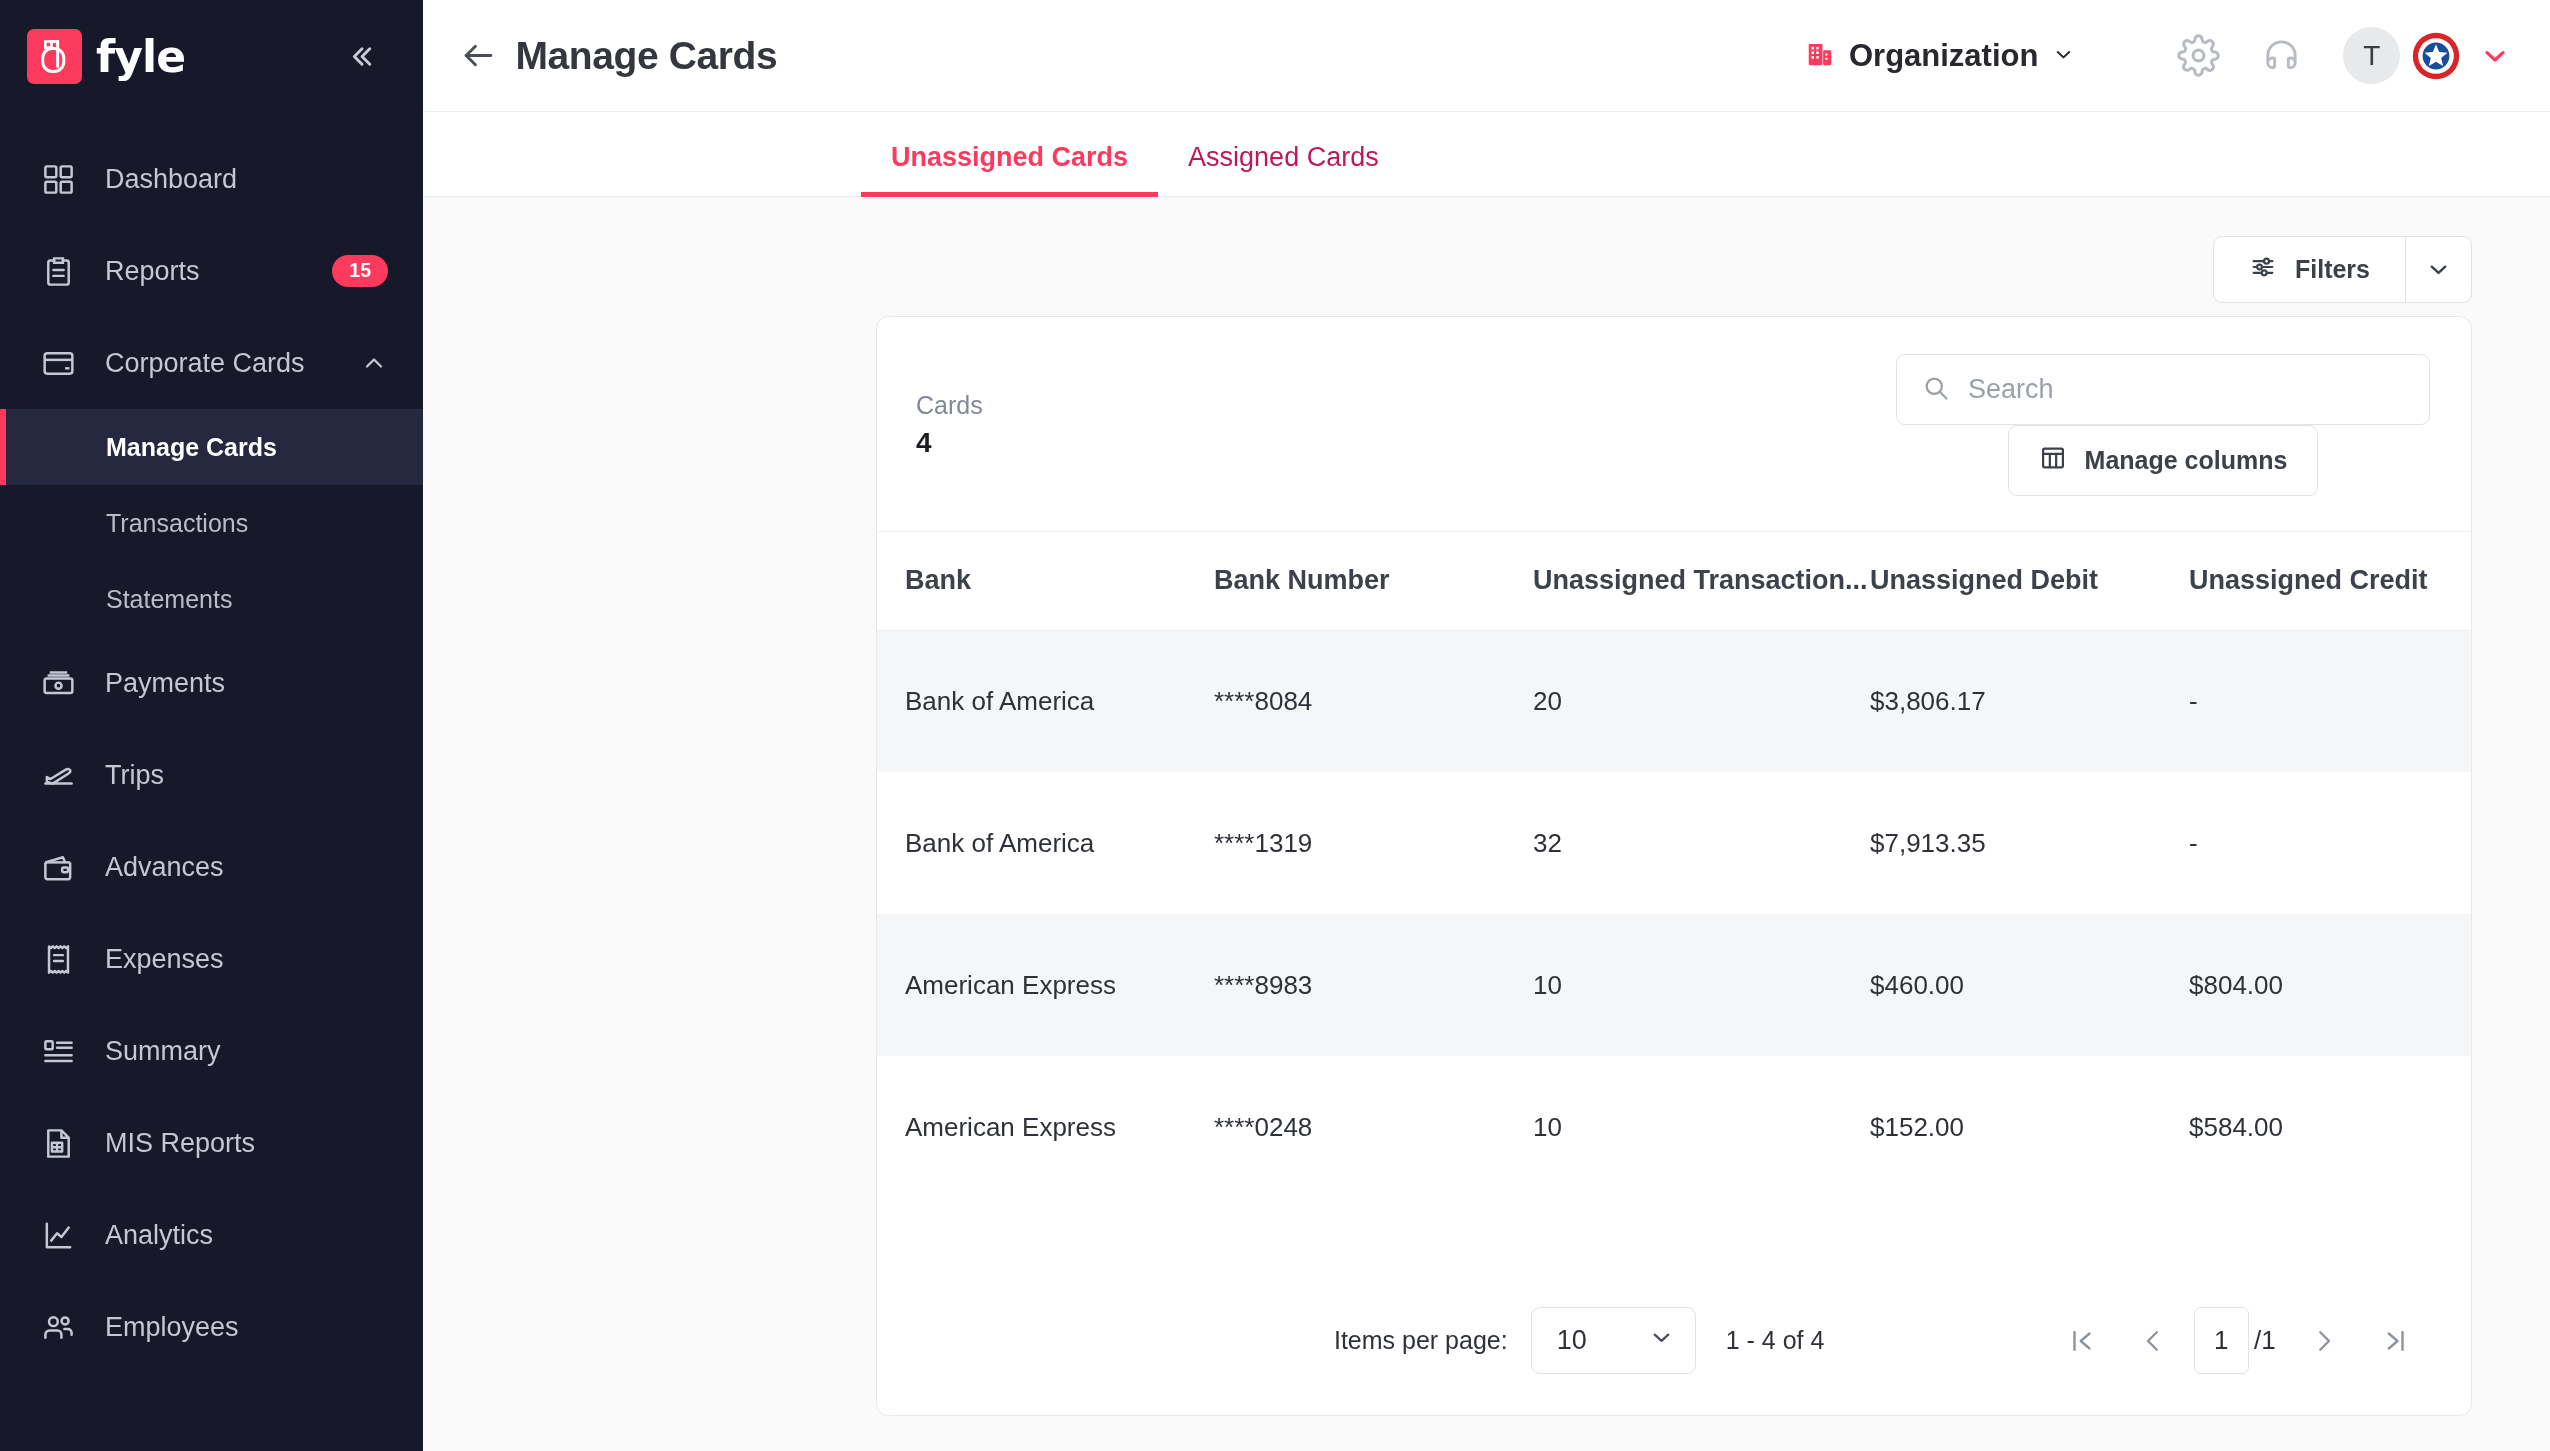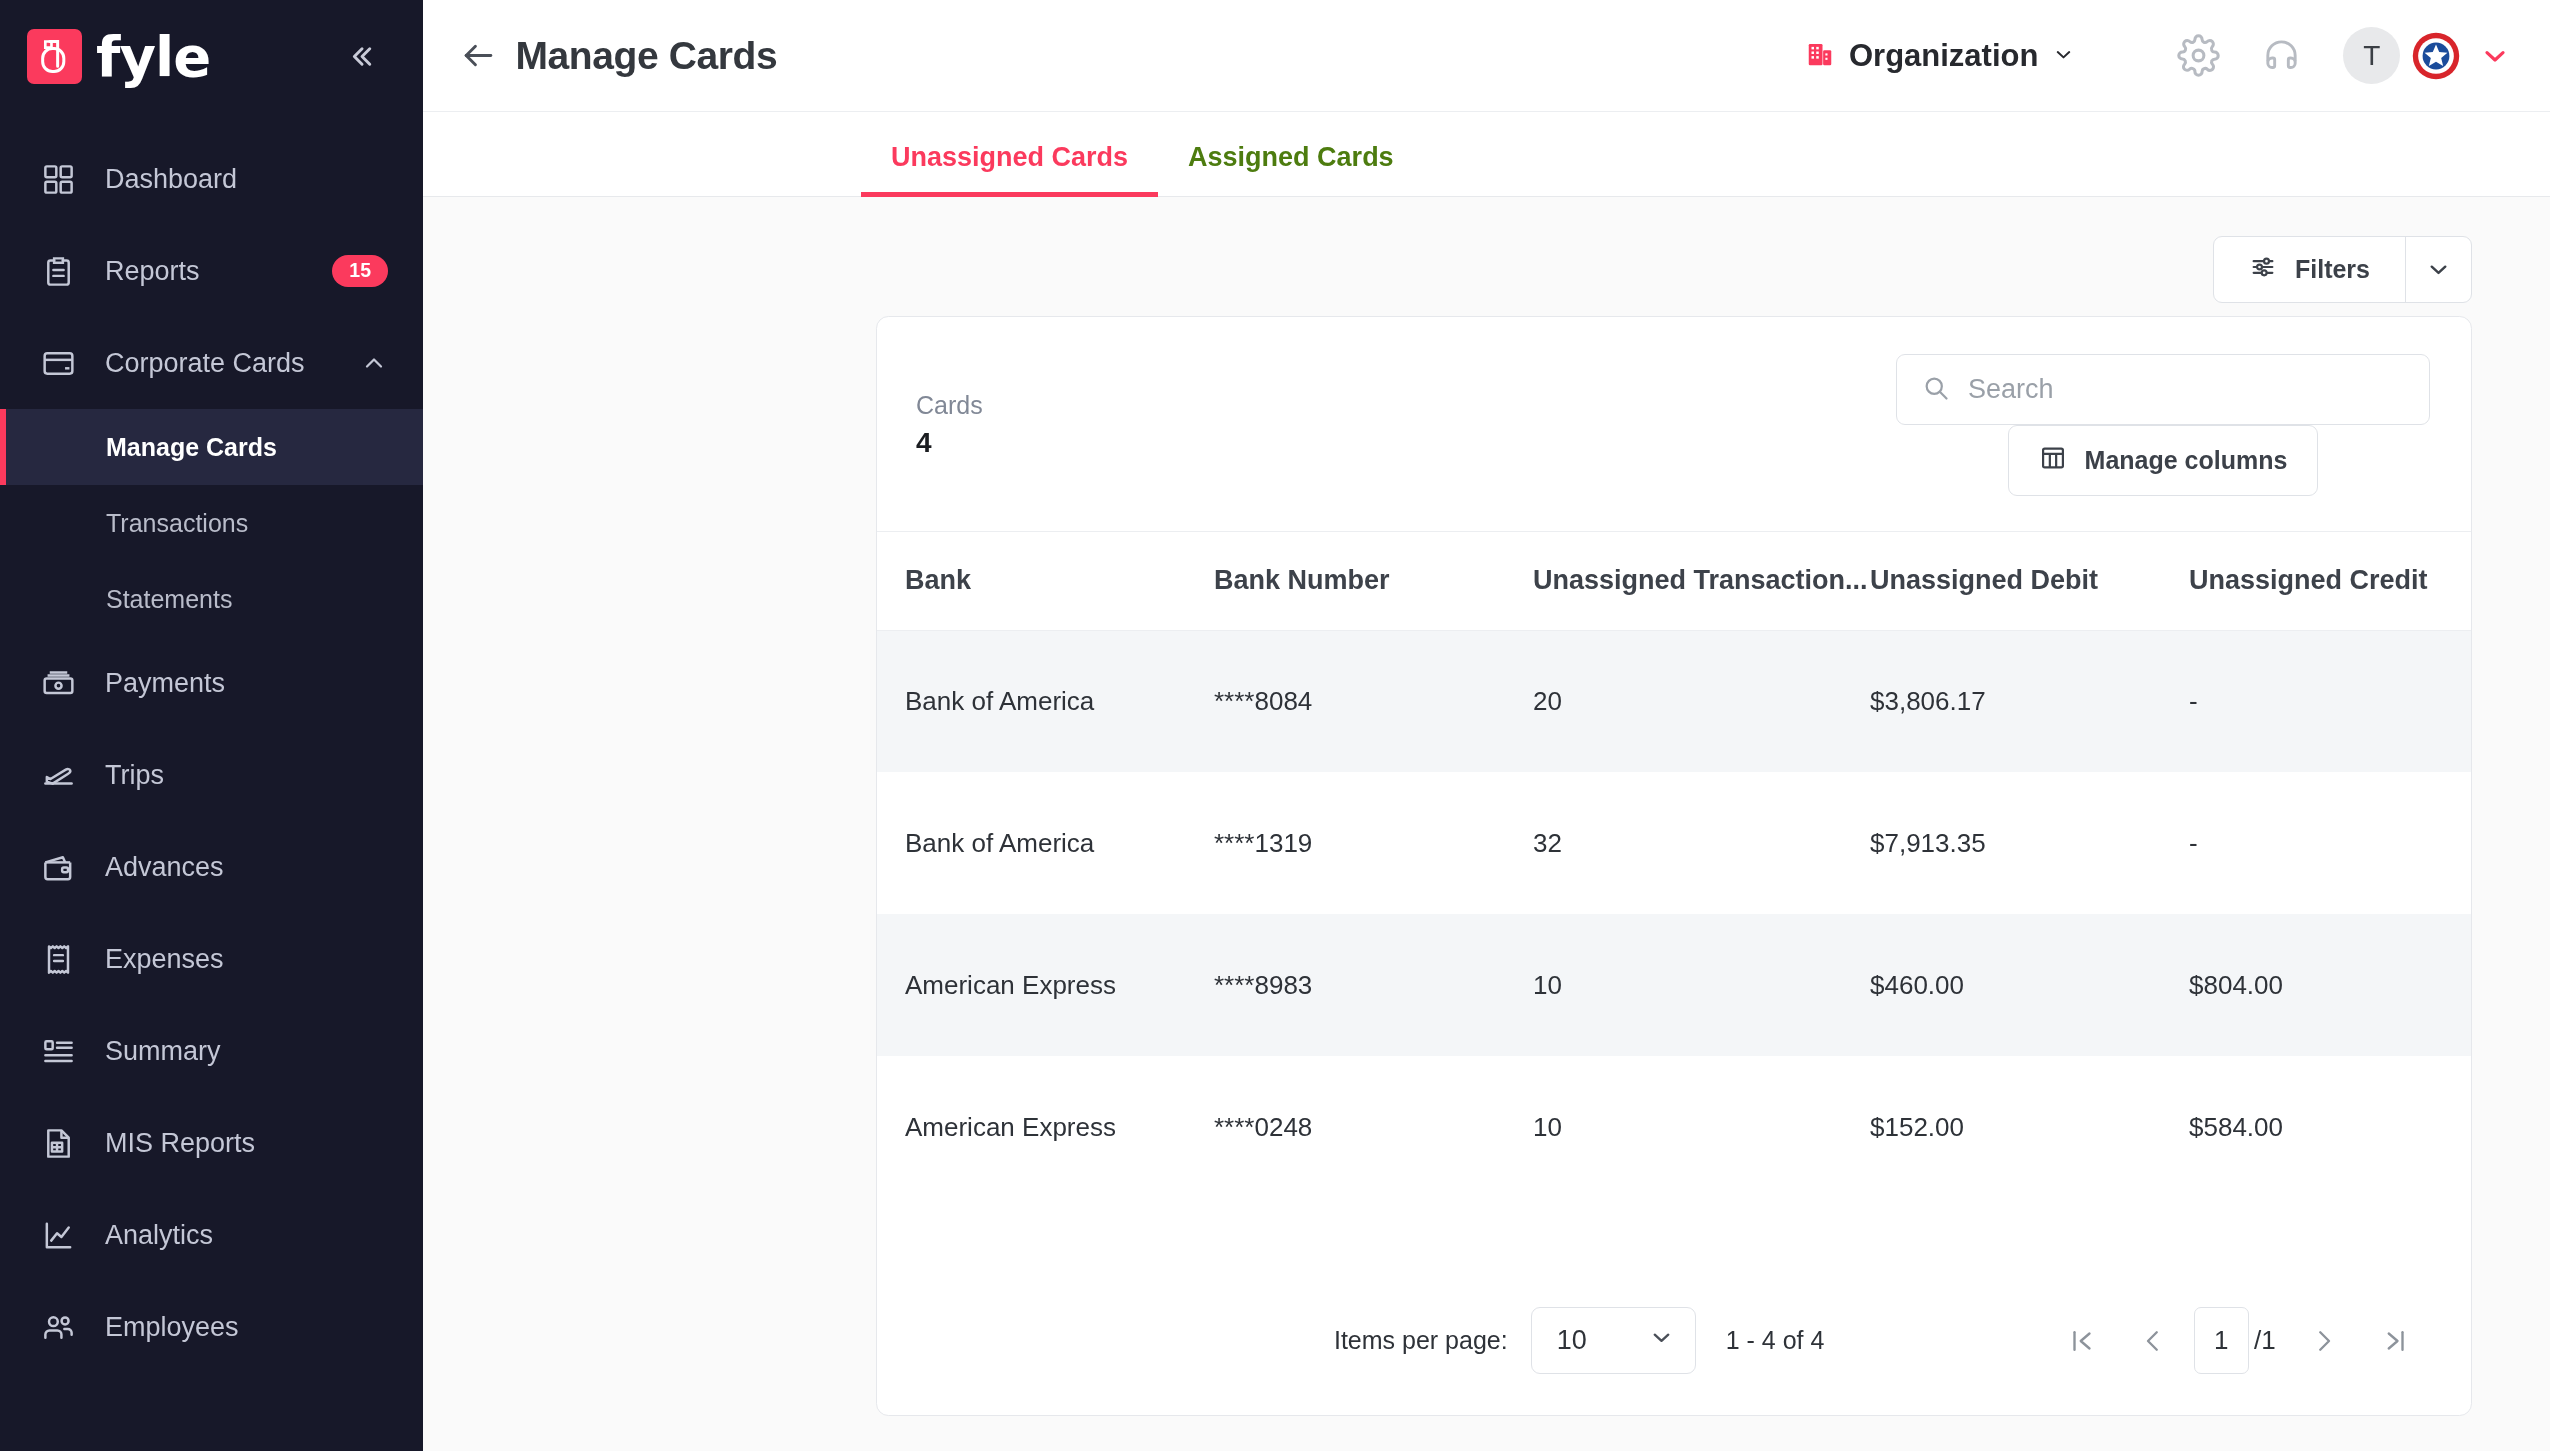--- a/index.html
+++ b/index.html
@@ -47,21 +47,21 @@
     height: 55px;
     background: #FB3A5D;
     border-radius: 7px;
     display: flex;
     align-items: center;
     justify-content: center;
   }
 
   .logo-text {
     color: #ffffff;
-    font-size: 56px;
+    font-size: 44px;
     font-weight: 700;
     letter-spacing: -0.9px;
     font-family: "DejaVu Sans", sans-serif;
   }
 
   .collapse-btn {
     color: #c9cbd8;
     display: flex;
     align-items: center;
     justify-content: center;
@@ -234,26 +234,25 @@
     display: flex;
     align-items: flex-end;
     padding-left: 438px;
     border-bottom: 0.9px solid #e7e9ec;
     flex: 0 0 85px;
     gap: 0;
   }
 
   .tab {
     font-size: 27px;
-    color: #4d7c0f;
+    color: #be185d;
     padding: 0 30px 23px 30px;
     cursor: pointer;
     position: relative;
     white-space: nowrap;
-    font-weight: bold;
   }
 
   .tab.active {
     color: #FB3A5D;
     font-weight: 700;
   }
 
   .tab.active::after {
     content: "";
     position: absolute;

